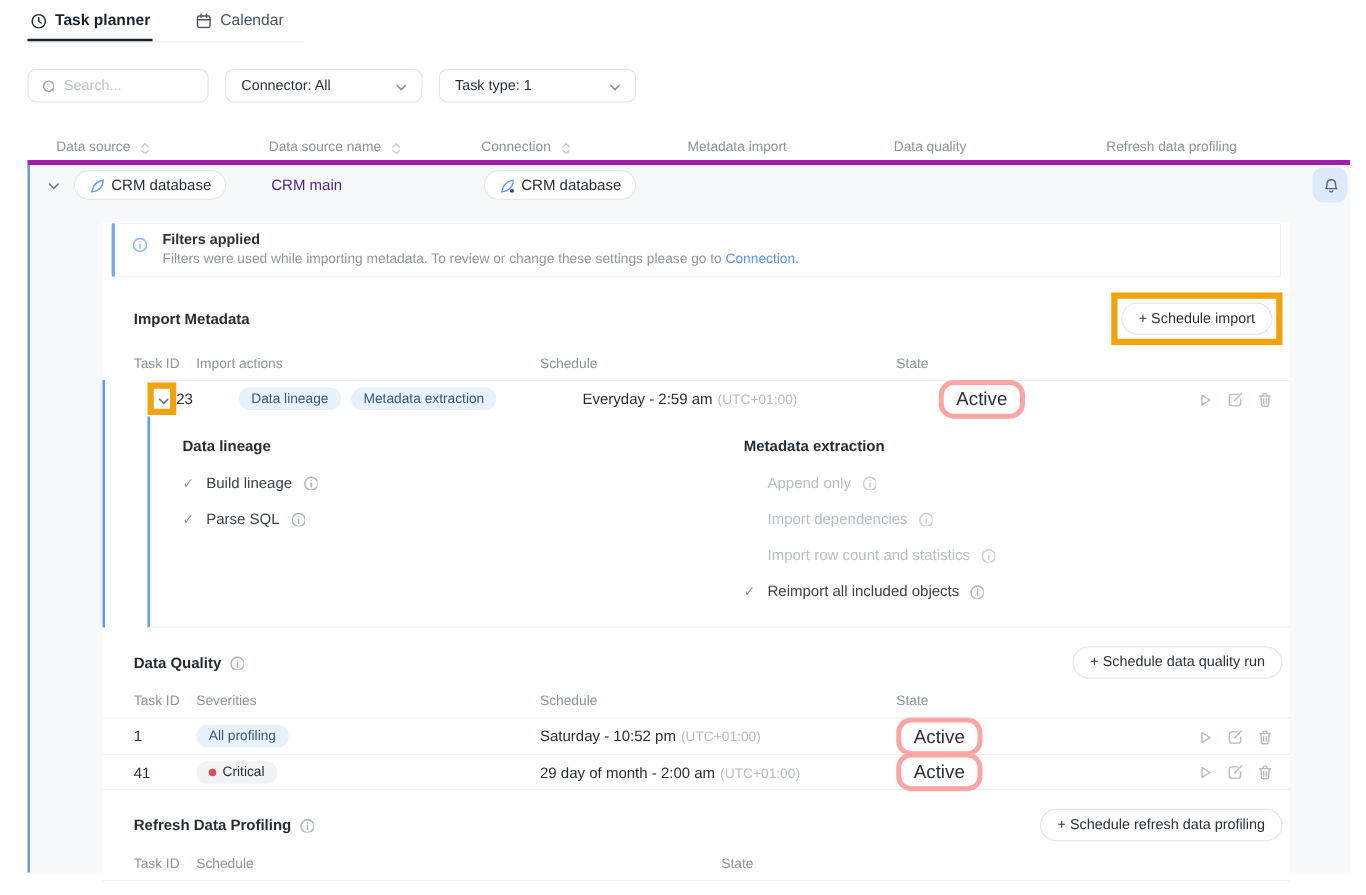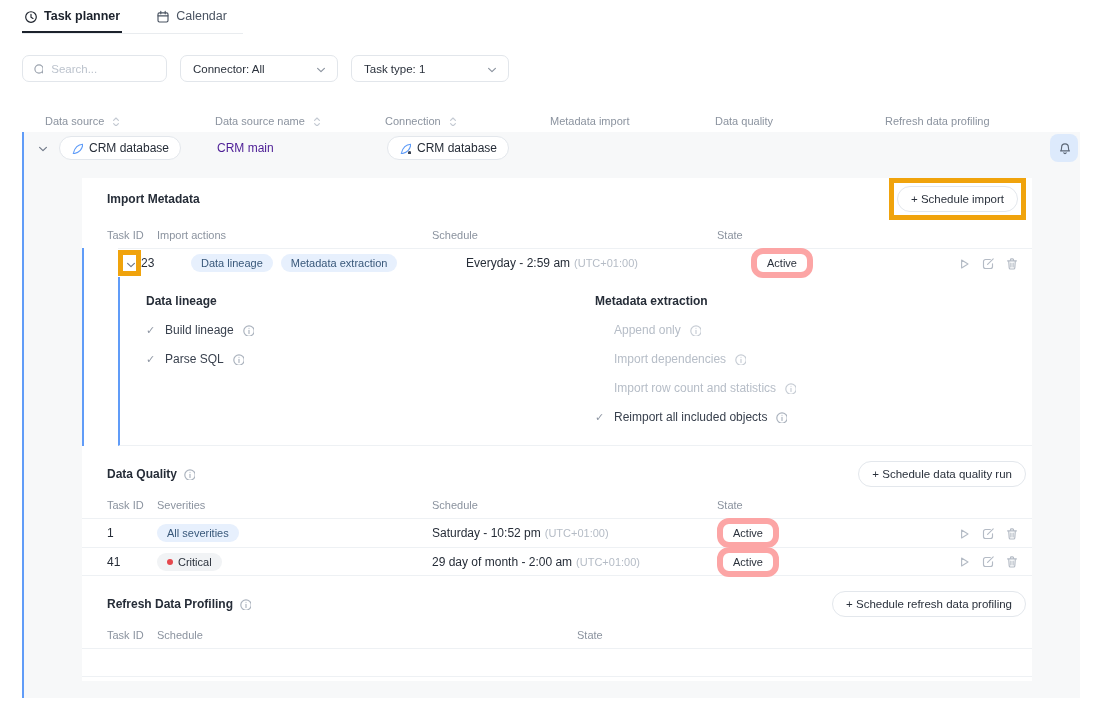--- a/index.html
+++ b/index.html
@@ -19,21 +19,21 @@
 
   
   .filterbar { position:absolute; left:22px; top:55px; display:flex; gap:13px; }
   .search { width:145px; height:27px; border:1px solid #e2e6eb; border-radius:7px; display:flex; align-items:center; padding:0 10px; gap:8px; color:#9aa2ad; background:#fff; }
   .search input { border:none; outline:none; width:100%; font-size:11.5px; color:#39414e; font-family:inherit; }
   .search input::placeholder { color:#bcc3cd; }
   .select { width:158px; height:27px; border:1px solid #e2e6eb; border-radius:7px; display:flex; align-items:center; justify-content:space-between; padding:0 12px; font-size:11.5px; color:#2a313c; background:#fff; }
   .select .ic { width:11px; height:11px; color:#8b939f; }
 
   
-  .outer-header { position:absolute; left:22px; top:107px; width:1058px; height:28px; display:flex; align-items:center; border-bottom:1px solid #a21caf; font-size:11px; color:#8b939f; padding-left:23px; }
+  .outer-header { position:absolute; left:22px; top:107px; width:1058px; height:28px; display:flex; align-items:center; border-bottom:7px solid #a21caf; font-size:11px; color:#8b939f; padding-left:23px; }
   .oh { display:flex; align-items:center; gap:5px; }
   .oh .ic { width:11px; height:11px; color:#c3c9d2; }
   .oh-1 { width:170px; } .oh-2 { width:170px; } .oh-3 { width:165px; } .oh-4 { width:165px; } .oh-5 { width:170px; } .oh-6 { flex:1; }
 
   
   .card { position:absolute; left:22px; top:132px; width:1058px; height:566px; background:#f7f8f9; border-left:2px solid #609cf8; }
   .row-head { height:32px; display:flex; align-items:center; position:relative; }
   .expander { margin-left:9px; width:18px; height:18px; border:none; background:transparent; color:#6f7887; display:flex; align-items:center; justify-content:center; }
   .expander .ic { width:12px; height:12px; }
   .src-chip { display:flex; align-items:center; gap:6px; height:24px; padding:0 11px; background:#fff; border:1px solid #e3e7ec; border-radius:13px; font-size:12px; color:#262d38; }
@@ -69,21 +69,21 @@
   .task-group { border-left:2px solid #609cf8;padding-left:34px; }
   .task-group .trow { padding-left:23px; }
   .row-chev { position:absolute; left:6px; top:8px; width:13px; height:13px; color:#6f7887; border:none; background:transparent; padding:0; }
   .row-chev .ic { width:11px; height:11px; }
   .hl-chev { position:absolute; left:0; top:1px; width:23px; height:26px; border:5px solid #f0a30c; }
   .chips { display:flex; gap:8px; }
   .chip-blue { background:#e7f0fd; color:#39587a; border-radius:12px; padding:3px 10px; font-size:11px; white-space:nowrap; }
   .chip-grey { background:#f1f3f5; color:#2a313c; border-radius:12px; padding:3px 10px; font-size:11px; display:flex; align-items:center; gap:5px; white-space:nowrap; }
   .dot { width:6px; height:6px; border-radius:50%; background:#e5484d; }
   .sched-utc { color:#b5bcc6; font-size:11px; margin-left:4px; }
-  .pill { display:inline-block; border:6px solid #fca5a5; border-radius:12px; padding:3px 10px; font-size:11px; color:#2a313c; background:#fff; }
+  .pill { display:inline-block; border:4px solid #fca5a5; border-radius:12px; padding:3px 10px; font-size:15px; color:#2a313c; background:#fff; }
   .act-btn { border:none; background:transparent; color:#b4bbc5; padding:0; }
   .act-btn .ic { width:13px; height:13px; }
 
   .detail { display:flex; border-left:2px solid #609cf8; border-bottom:1px solid #eef1f4; padding:17px 0 6px; }
   .d-col1 { width:450px; padding-left:26px; }
   .d-col2 { padding-left:25px; }
   .d-title { font-weight:bold; font-size:12px; color:#262d38; margin-bottom:15px; }
   .d-item { display:flex; align-items:center; gap:8px; margin-bottom:15px; font-size:12px; color:#39414e; }
   .d-item .chk { color:#8f97a4; font-size:11px; width:11px; }
   .d-item .chk::before { content:"\2713"; }
@@ -236,20 +236,29 @@
       </div>
       <button class="bell-btn">
         <svg class="ic">
             <use href="#i-bell"></use>
           </svg>
       </button>
     </div>
 
     <div class="panel">
 
+      <div class="banner">
+        <svg class="ic">
+            <use href="#i-info"></use>
+          </svg>
+        <div>
+          <div class="b-title">Filters applied</div>
+          <div class="b-text"><span>Filters were used while importing metadata. To review or change these settings please go to</span> <span class="b-link">Connection.</span></div>
+        </div>
+      </div>
 
       <div class="sect">
         <div class="sect-title">
             <span>Import Metadata</span>
           </div>
         <div class="hl-wrap">
           <button class="btn">+ Schedule import</button>
         </div>
       </div>
 
@@ -356,21 +365,21 @@
       <div class="ithead">
         <div class="c-id">Task ID</div>
         <div class="c-mid">Severities</div>
         <div class="c-sched">Schedule</div>
         <div class="c-state">State</div>
       </div>
 
       <div class="trow">
         <div class="c-id">1</div>
         <div class="c-mid chips">
-            <span class="chip-blue">All severities</span>
+            <span class="chip-blue">All profiling</span>
           </div>
         <div class="c-sched"><span>Saturday - 10:52 pm</span><span class="sched-utc">(UTC+01:00)</span></div>
         <div class="c-state"><span class="pill">Active</span></div>
         <div class="c-acts">
           <button class="act-btn">
               <svg class="ic">
                 <use href="#i-play"></use>
               </svg>
             </button>
           <button class="act-btn">

